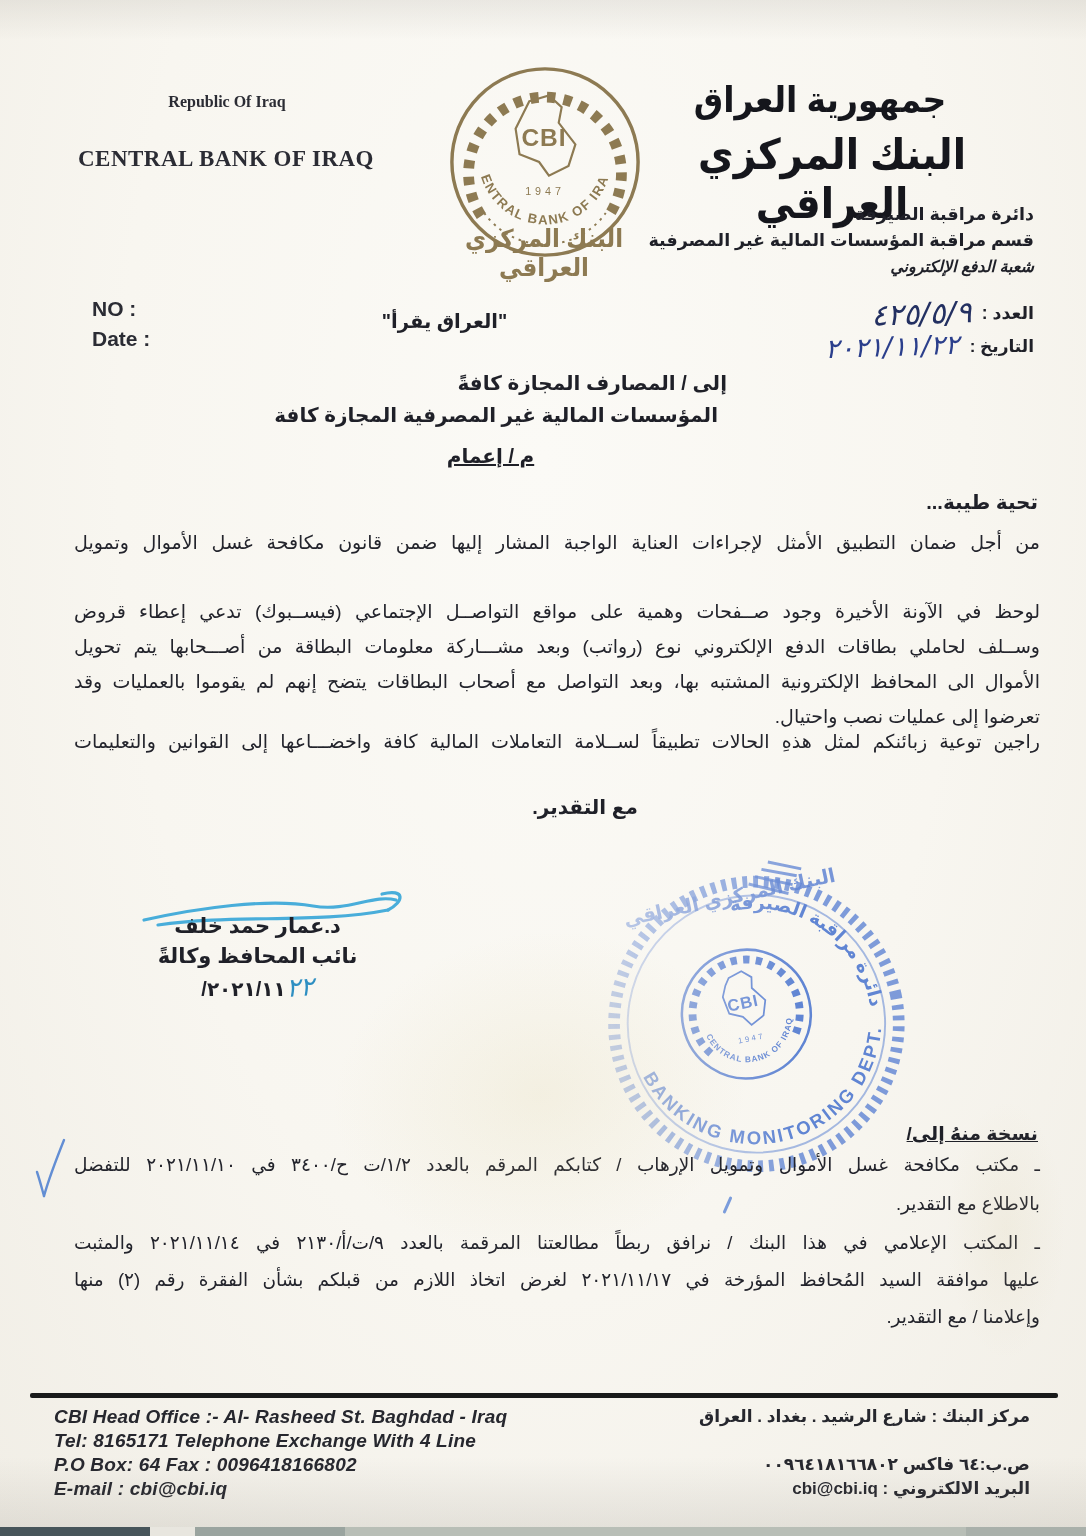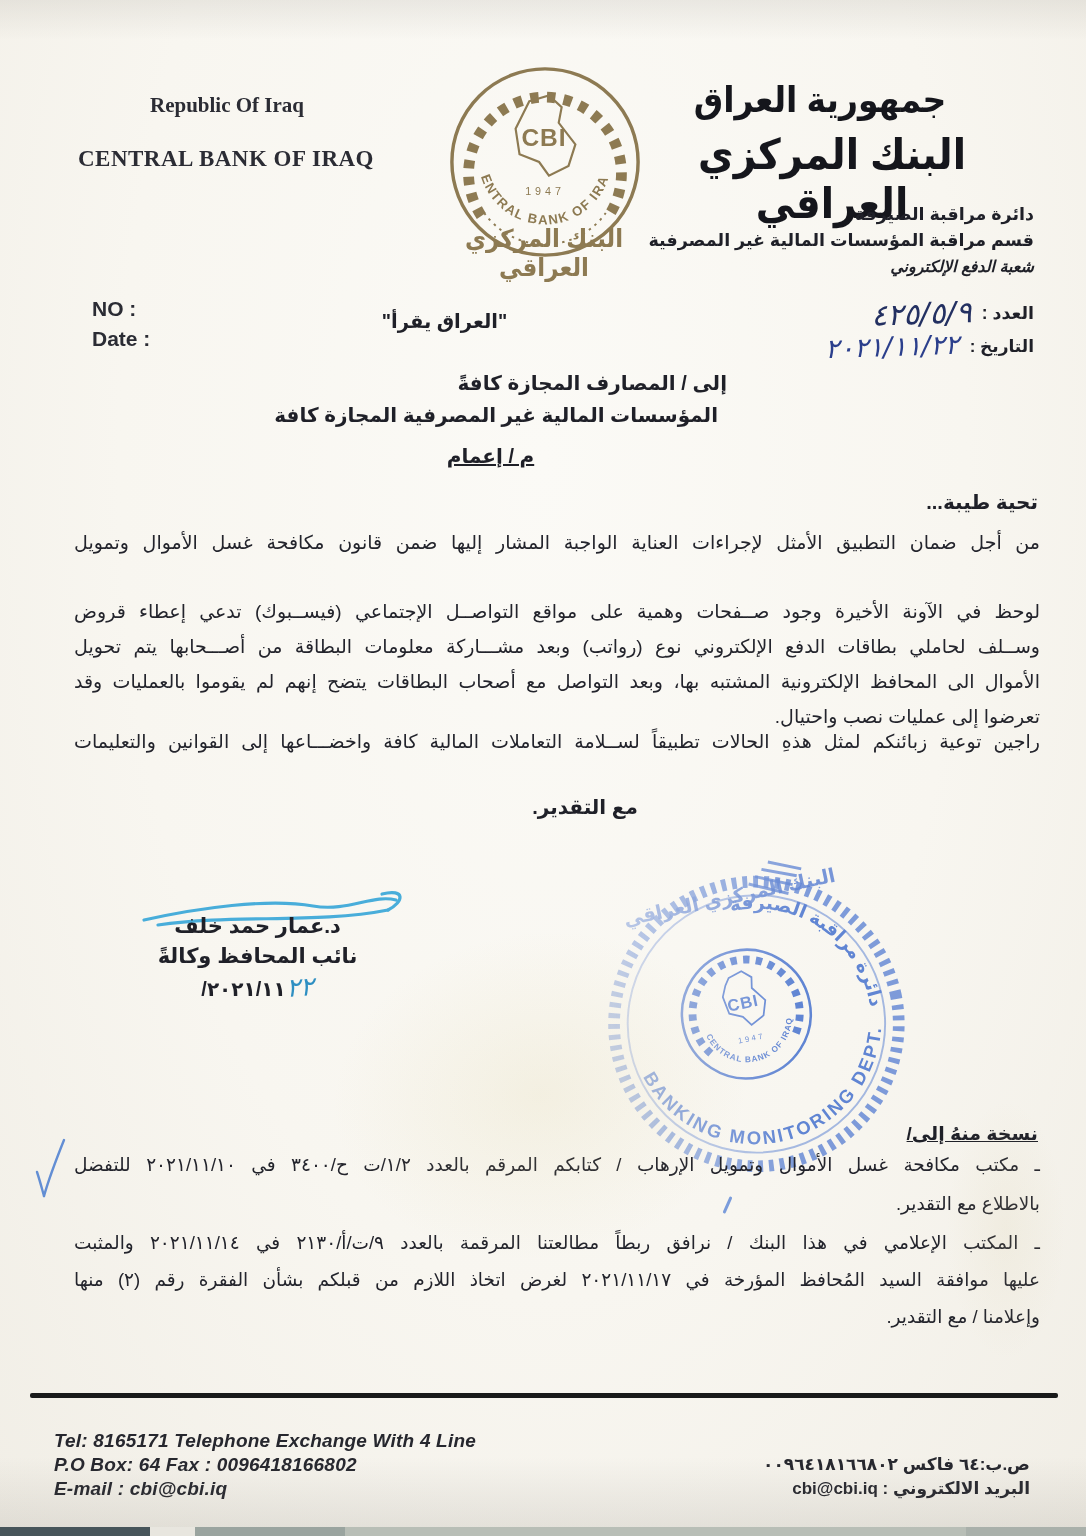--- a/index.html
+++ b/index.html
@@ -32,21 +32,21 @@
   }
   .scan-strip{position:absolute;left:0;bottom:0;width:100%;height:9px;display:flex;}
   .scan-strip div{height:100%;}
   .crease{position:absolute;pointer-events:none;}
 </style>
 </head>
 <body>
 
 <div class="page">
 
-  <div class="abs en-b" style="left:82px;top:93px;width:290px;text-align:center;font-size:21px;font-family:'Liberation Serif','DejaVu Serif',serif;">Republic Of Iraq</div>
+  <div class="abs en-b" style="left:82px;top:93px;width:290px;text-align:center;font-size:16px;font-family:'Liberation Serif','DejaVu Serif',serif;">Republic Of Iraq</div>
   <div class="abs en-b" style="left:70px;top:146px;width:312px;text-align:center;font-size:23px;font-family:'Liberation Serif','DejaVu Serif',serif;letter-spacing:.5px;">CENTRAL BANK OF IRAQ</div>
 
   <div class="abs" style="left:447px;top:64px;width:196px;height:196px;">
     <svg width="196" height="196" viewBox="0 0 200 200">
       <g stroke="#8d7a52" fill="none">
         <circle cx="100" cy="100" r="95" stroke-width="3.5"></circle>
 
         <path d="M 35,155 A 78 78 0 1 1 165,155" stroke-width="11" stroke-dasharray="8.5 8.5"></path>
 
         <path d="M 38,152 A 76 76 0 0 0 162,152" stroke-width="2" stroke-dasharray="2.5 5"></path>
@@ -166,24 +166,26 @@
   <div class="ccline last" style="top:1190px;right-padding:0;">بالاطلاع مع التقدير.</div>
 
   <div class="abs" style="left:726px;top:1196px;width:3px;height:18px;background:#5b86d6;transform:rotate(24deg);border-radius:2px;opacity:.8;"></div>
 
   <div class="ccline" style="top:1229px;">ـ المكتب الإعلامي في هذا البنك / نرافق ربطاً مطالعتنا المرقمة بالعدد ٩/ت/أ/٢١٣٠ في ٢٠٢١/١١/١٤ والمثبت</div>
   <div class="ccline" style="top:1266px;">عليها موافقة السيد المُحافظ المؤرخة في ٢٠٢١/١١/١٧ لغرض اتخاذ اللازم من قبلكم بشأن الفقرة رقم (٢) منها</div>
   <div class="ccline last" style="top:1303px;">وإعلامنا / مع التقدير.</div>
 
   <div class="footer-rule"></div>
 
+  <div class="fen" style="top:1406px;">CBI Head Office :- Al- Rasheed St. Baghdad - Iraq</div>
   <div class="fen" style="top:1430px;">Tel: 8165171 Telephone Exchange With 4 Line</div>
   <div class="fen" style="top:1454px;">P.O Box: 64 Fax : 0096418166802</div>
   <div class="fen" style="top:1478px;">E-mail : cbi@cbi.iq</div>
 
+  <div class="far" style="top:1406px;">مركز البنك : شارع الرشيد . بغداد . العراق</div>
   <div class="far" style="top:1454px;">ص.ب:٦٤ فاكس ٠٠٩٦٤١٨١٦٦٨٠٢</div>
   <div class="far" style="top:1478px;">البريد الالكتروني : cbi@cbi.iq</div>
 
   <div class="crease" style="left:0;top:0;width:100%;height:40px;background:linear-gradient(180deg,rgba(120,115,105,.12),rgba(120,115,105,0));"></div>
   <div class="crease" style="left:0;bottom:9px;width:100%;height:70px;background:linear-gradient(0deg,rgba(120,115,105,.14),rgba(120,115,105,0));"></div>
   <div class="crease" style="left:330px;top:930px;width:420px;height:330px;background:radial-gradient(ellipse at center,rgba(214,200,140,.16),rgba(214,200,140,0) 70%);transform:rotate(-8deg);"></div>
   <div class="crease" style="right:20px;top:1100px;width:120px;height:260px;background:radial-gradient(ellipse at center,rgba(210,196,150,.13),rgba(210,196,150,0) 70%);"></div>
 
   <div class="scan-strip">
     <div style="width:150px;background:#47555a;"></div>

